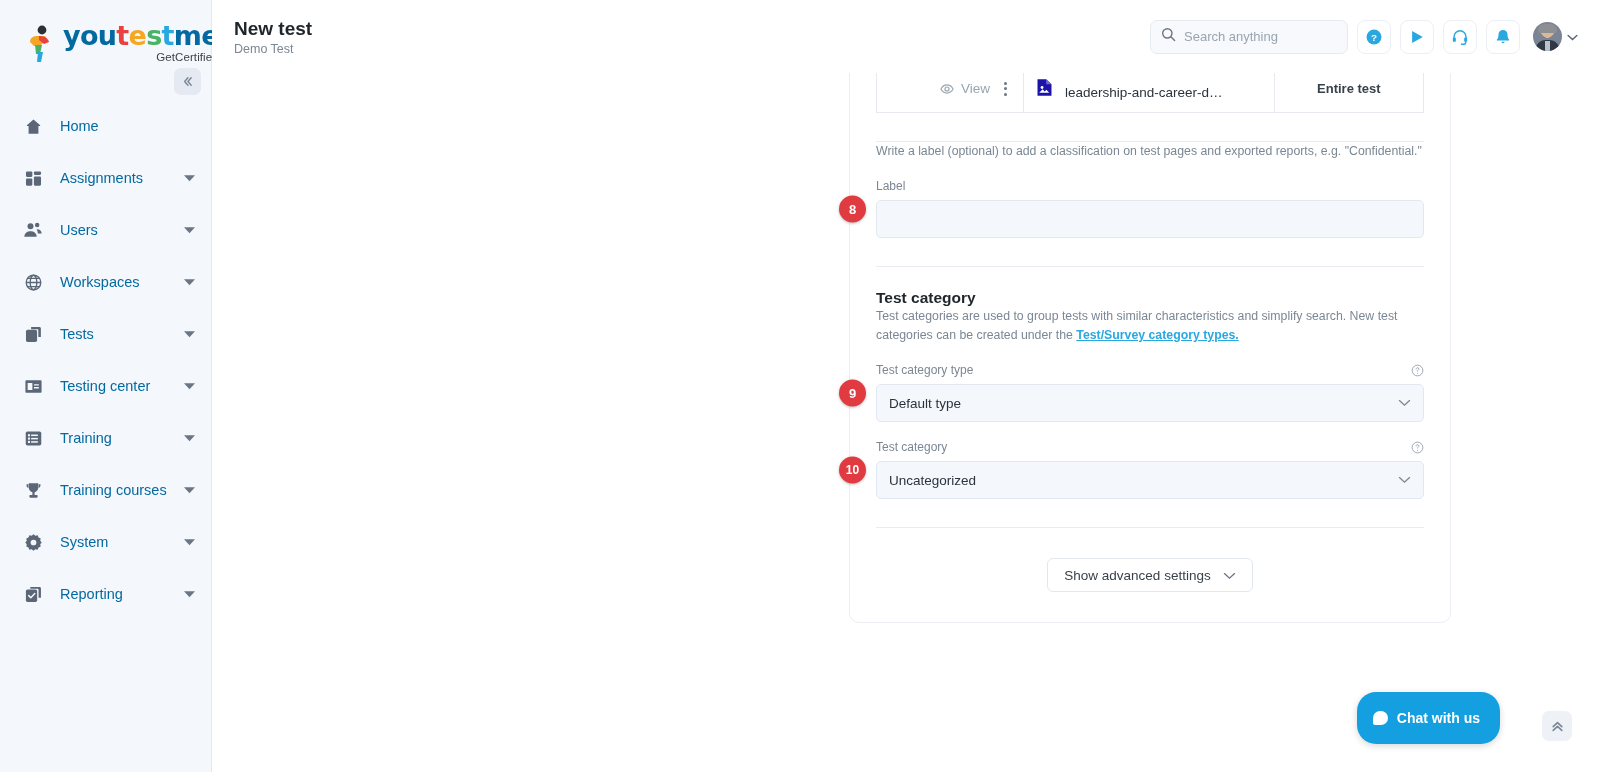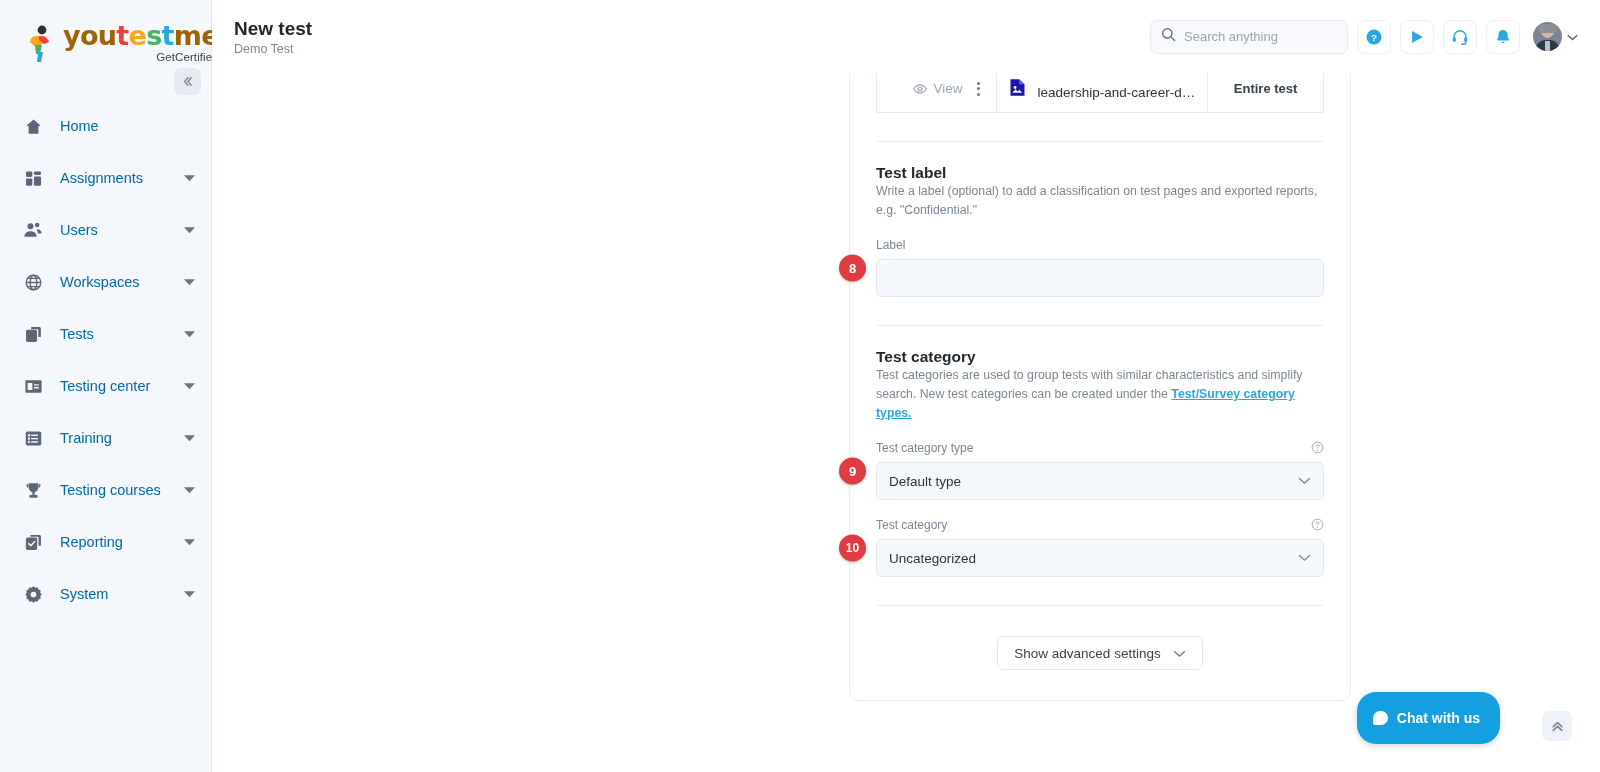--- a/index.html
+++ b/index.html
@@ -17,21 +17,21 @@
     background: #f4f7fc;
     border-right: 1px solid #e3e8f0;
     position: relative;
     flex: 0 0 212px;
   }
   .logo-wrap { padding: 22px 0 0 26px; height: 76px; }
   .logo { display: flex; align-items: flex-end; }
   .logo-mark { width: 30px; height: 38px; position: relative; margin-right: 7px; }
   .logo-text-block { display: flex; flex-direction: column; }
   .logo-word { font-size: 27px; font-weight: bold; letter-spacing: -0.7px; line-height: 1; font-family: "DejaVu Sans", sans-serif; }
-  .logo-word .d { color: #a16207; }
+  .logo-word .d { color: #0369a1; }
   .logo-word .r { color: #e8423f; }
   .logo-word .o { color: #f5a623; }
   .logo-word .g { color: #49b265; }
   .logo-word .b { color: #29a8e0; }
   .logo-sub { font-size: 11.5px; color: #3c4348; text-align: right; margin-top: 2px; letter-spacing: 0.1px; }
 
   .collapse-btn {
     position: absolute; left: 174px; top: 68px;
     width: 27px; height: 27px; border-radius: 7px;
     background: #e4e9f2; color: #7b8794;
@@ -83,21 +83,21 @@
                 linear-gradient(#7b8494 0 100%);
   }
   .avatar .hair { position: absolute; left: 5px; top: 2px; width: 19px; height: 9px; border-radius: 9px 9px 3px 3px; background: #8e8f92; }
   .avatar .body { position: absolute; left: 2px; bottom: 0; width: 25px; height: 11px; border-radius: 12px 12px 0 0; background: #2f3946; }
   .avatar .tie { position: absolute; left: 12px; bottom: 0; width: 5px; height: 10px; background: #b8c2cc; }
   .avatar-caret { color: #5b6776; font-size: 11px; }
 
   
   .content-scroll { position: absolute; top: 73px; left: 0; right: 0; bottom: 0; background: #fff; overflow: hidden; }
   .card {
-    position: absolute; left: 637px; top: -10px; width: 502px;
+    position: absolute; left: 637px; top: -10px; width: 602px;
     background: #fff; border: 1px solid #eaeef4; border-radius: 10px;
     padding: 0 26px 30px 26px;
   }
 
   
   .tbl { width: 100%; border-collapse: collapse; margin-top: 0; }
   .tbl td {
     border: 1px solid #e6eaf0; height: 48px; font-size: 13.5px; color: #39414b;
     padding: 0 12px; vertical-align: middle;
   }
@@ -111,21 +111,21 @@
   .file-cell { display: flex; align-items: flex-end; gap: 12px; }
   .file-name { font-size: 13.5px; color: #2b3views; color: #2b333d; white-space: nowrap; overflow: hidden; text-overflow: ellipsis; }
 
   .divider { height: 1px; background: #e9edf3; margin: 28px 0 0 0; }
 
   .section-title { font-size: 15.5px; font-weight: bold; color: #1e252b; margin-top: 22px; }
   .section-desc { font-size: 12.3px; color: #7b8794; line-height: 1.55; margin-top: 0; }
   .section-desc a { color: #29a8e0; font-weight: bold; text-decoration: underline; }
 
   .field { margin-top: 18px; position: relative; }
-  .field-label-row { display: flex; justify-content: space-between; }
+  .field-label-row { display: flex; align-items: center; justify-content: space-between; }
   .field-label { font-size: 12px; color: #7b8794; }
   .help-icon { width: 13px; height: 13px; color: #9aa4b1; display: flex; align-items: center; justify-content: center; cursor: pointer; }
   .input-box {
     margin-top: 7px; height: 38px; background: #f4f7fc; border: 1px solid #e2e8f1;
     border-radius: 5px; display: flex; align-items: center; padding: 0 12px;
     font-size: 13.5px; color: #2b333d; cursor: text;
   }
   .select-box {
     margin-top: 7px; height: 38px; background: #f4f7fc; border: 1px solid #e2e8f1;
     border-radius: 5px; display: flex; align-items: center; justify-content: space-between;
@@ -307,52 +307,52 @@
 
       <div class="nav-item">
         <span class="nav-icon">
           <svg width="19" height="19" viewBox="0 0 24 24" fill="currentColor">
               <path d="M6 2.8h12v5.4c0 3.3-2.7 6-6 6s-6-2.7-6-6z"></path>
               <path d="M3.2 4.2h2.4v4.6C4 8.4 3.2 7 3.2 5.4zM18.4 4.2h2.4v1.2c0 1.6-.8 3-2.4 3.4z"></path>
               <rect x="10.6" y="13.6" width="2.8" height="4.2"></rect>
               <rect x="6.8" y="17.6" width="10.4" height="3.4" rx="1"></rect>
             </svg>
         </span>
-        <span class="nav-label">Testing courses</span>
+        <span class="nav-label">Training courses</span>
+        <span class="nav-caret">
+          <svg width="11" height="8" viewBox="0 0 12 8" fill="currentColor">
+              <path d="M0 1 L6 7.5 L12 1 Z"></path>
+            </svg>
+        </span>
+      </div>
+
+      <div class="nav-item">
+        <span class="nav-icon">
+          <svg width="19" height="19" viewBox="0 0 24 24" fill="currentColor">
+              <path d="M12 1.6l2.3 1.9 2.9-.6 1.2 2.7 2.7 1.2-.6 2.9 1.9 2.3-1.9 2.3.6 2.9-2.7 1.2-1.2 2.7-2.9-.6L12 22.4l-2.3-1.9-2.9.6-1.2-2.7-2.7-1.2.6-2.9L1.6 12l1.9-2.3-.6-2.9 2.7-1.2 1.2-2.7 2.9.6z"></path>
+              <circle cx="12" cy="12" r="3.6" fill="#f4f7fc"></circle>
+            </svg>
+        </span>
+        <span class="nav-label">System</span>
         <span class="nav-caret">
           <svg width="11" height="8" viewBox="0 0 12 8" fill="currentColor">
               <path d="M0 1 L6 7.5 L12 1 Z"></path>
             </svg>
         </span>
       </div>
 
       <div class="nav-item">
         <span class="nav-icon">
           <svg width="19" height="19" viewBox="0 0 24 24" fill="currentColor">
               <path d="M8 2.6h11.6c1 0 1.8.8 1.8 1.8V16h-3V6.4c0-.9-.7-1.6-1.6-1.6H8z"></path>
               <rect x="2.4" y="5.6" width="14.2" height="15.8" rx="2.1"></rect>
               <path d="M6 13.4l2.6 2.6 5-5.2" fill="none" stroke="#f4f7fc" stroke-width="1.9" stroke-linecap="round" stroke-linejoin="round"></path>
             </svg>
         </span>
         <span class="nav-label">Reporting</span>
-        <span class="nav-caret">
-          <svg width="11" height="8" viewBox="0 0 12 8" fill="currentColor">
-              <path d="M0 1 L6 7.5 L12 1 Z"></path>
-            </svg>
-        </span>
-      </div>
-
-      <div class="nav-item">
-        <span class="nav-icon">
-          <svg width="19" height="19" viewBox="0 0 24 24" fill="currentColor">
-              <path d="M12 1.6l2.3 1.9 2.9-.6 1.2 2.7 2.7 1.2-.6 2.9 1.9 2.3-1.9 2.3.6 2.9-2.7 1.2-1.2 2.7-2.9-.6L12 22.4l-2.3-1.9-2.9.6-1.2-2.7-2.7-1.2.6-2.9L1.6 12l1.9-2.3-.6-2.9 2.7-1.2 1.2-2.7 2.9.6z"></path>
-              <circle cx="12" cy="12" r="3.6" fill="#f4f7fc"></circle>
-            </svg>
-        </span>
-        <span class="nav-label">System</span>
         <span class="nav-caret">
           <svg width="11" height="8" viewBox="0 0 12 8" fill="currentColor">
               <path d="M0 1 L6 7.5 L12 1 Z"></path>
             </svg>
         </span>
       </div>
 
     </nav>
   </aside>
 
@@ -455,21 +455,20 @@
                 <span class="file-name">leadership-and-career-d…</span>
               </div>
             </td>
             <td class="c-scope">Entire test</td>
           </tr>
         </tbody>
           </table>
 
         <div class="divider"></div>
 
-        <h3 class="section-title">Test label</h3>
         <p class="section-desc">Write a label (optional) to add a classification on test pages and exported reports, e.g. "Confidential."</p>
 
         <div class="field">
           <div class="field-label-row">
             <span class="field-label">Label</span>
           </div>
           <div class="input-box"></div>
           <span class="badge">8</span>
         </div>
 

